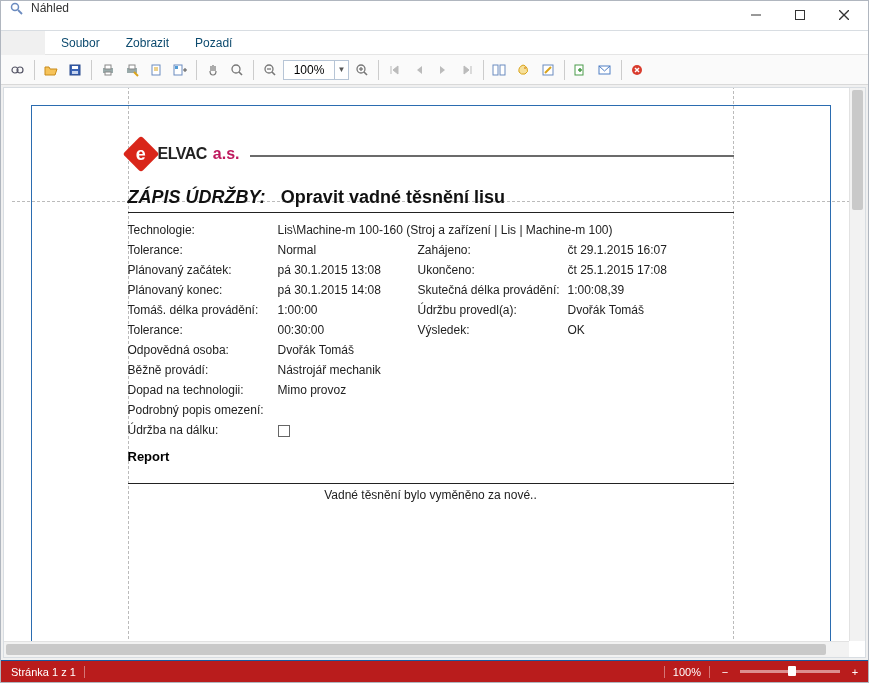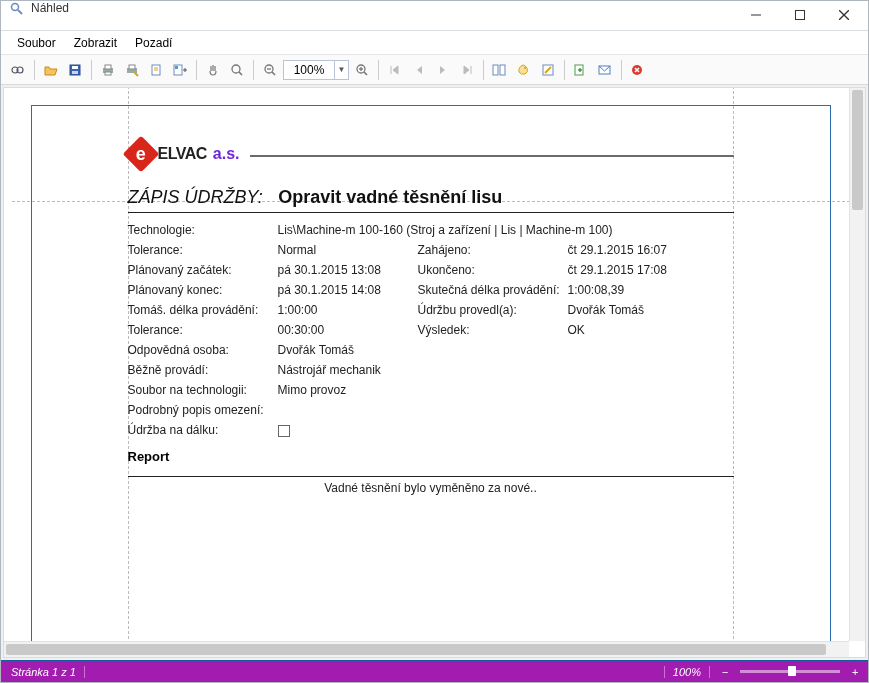--- a/index.html
+++ b/index.html
@@ -32,23 +32,24 @@
       width: 44px; height: 28px;
       display: flex; align-items: center; justify-content: center;
       color: #444;
     }
     .menubar {
       height: 24px;
       background: #fff;
       display: flex;
       align-items: center;
       padding: 0 8px;
-      gap: 2px;
-      color: #000000;
+      gap: 10px;
+      color: #0c4a6e;
       border-bottom: 1px solid #e5e5e5;
+      margin-left: 44px;
     }
     .menubar .menu-item { padding: 2px 8px; }
     .toolbar {
       height: 30px;
       background: #fafafa;
       border-bottom: 1px solid #d9d9d9;
       display: flex;
       align-items: center;
       padding: 0 6px;
       gap: 2px;
@@ -151,68 +152,67 @@
       display: flex; align-items: center; justify-content: center;
       border-radius: 3px;
     }
     .logo .diamond span {
       transform: rotate(-45deg);
       color: #fff; font-weight: bold; font-size: 18px;
     }
     .logo .brand {
       font-size: 16px; font-weight: 900; letter-spacing: -0.5px; color:#222;
     }
-    .logo .suffix { font-size: 16px; font-weight: 700; color:#6d28d9; margin-left:2px;}
+    .logo .suffix { font-size: 16px; font-weight: 700; color:#be185d; margin-left:2px;}
     .logo-row .line {
       flex: 1; height: 2px; background: #6b6b6b; margin-left: 10px;
       margin-top: 4px;
     }
     .doc-title-row {
       border-bottom: 1.5px solid #222;
       padding-bottom: 4px;
       margin-bottom: 10px;
     }
     .doc-title-row .zapis {
-      font-size: 18px; font-weight: 400; font-style: italic; color:#111;
+      font-size: 18px; font-weight: 700; font-style: italic; color:#111;
     }
     .doc-title-row .action {
       font-size: 18px; font-weight: 700; color:#111; margin-left: 12px;
     }
     .info-grid {
       display: grid;
       grid-template-columns: 150px 140px 150px 160px;
       column-gap: 0px;
       row-gap: 6px;
       font-size: 12px;
       color: #222;
     }
     .info-grid .lbl { }
     .info-grid .val { }
     .full-row { grid-column: 1 / span 4; display: grid; grid-template-columns: 150px 1fr; }
     .report-section {
       margin-top: 12px;
     }
     .report-section .heading {
       font-weight: 700; font-size: 13px; border-bottom: 1.2px solid #222;
-      padding-bottom: 12px; margin-bottom: 4px;
+      padding-bottom: 19px; margin-bottom: 4px;
     }
     .report-section .body { font-size: 12px; color:#222;text-align:center; }
     .checkbox {
       display: inline-block;
       width: 12px; height: 12px; border: 1px solid #666; vertical-align: middle;
     }
     .statusbar {
       height: 22px;
-      background: #a21caf;
+      background: #b91c1c;
       border-top: 1px solid #165a9e;
       color: #fff;
       display: flex; align-items: center;
       font-size: 11px;
       padding: 0 6px;
-      font-style: italic;
     }
     .statusbar .left { flex: 1; display:flex; align-items:center; gap:6px;}
     .statusbar .page-info { padding: 0 4px; border-right: 1px solid rgba(255,255,255,.4); padding-right:8px; }
     .statusbar .right { display: flex; align-items: center; gap: 8px;}
     .statusbar .zoom-info { border-left: 1px solid rgba(255,255,255,.4); border-right: 1px solid rgba(255,255,255,.4); padding: 0 8px;}
     .slider {
       width: 100px; height: 3px; background: rgba(255,255,255,.5); position: relative;
     }
     .slider .handle {
       width: 8px; height: 10px; background: #fff; position: absolute;
@@ -439,21 +439,21 @@
             </div>
 
             <span class="lbl">Tolerance:</span>
             <span class="val">Normal</span>
             <span class="lbl">Zahájeno:</span>
             <span class="val">čt 29.1.2015 16:07</span>
 
             <span class="lbl">Plánovaný začátek:</span>
             <span class="val">pá 30.1.2015 13:08</span>
             <span class="lbl">Ukončeno:</span>
-            <span class="val">čt 29.1.2015 17:08</span>
+            <span class="val">čt 25.1.2015 17:08</span>
 
             <span class="lbl">Plánovaný konec:</span>
             <span class="val">pá 30.1.2015 14:08</span>
             <span class="lbl">Skutečná délka provádění:</span>
             <span class="val">1:00:08,39</span>
 
             <span class="lbl">Tomáš. délka provádění:</span>
             <span class="val">1:00:00</span>
             <span class="lbl">Údržbu provedl(a):</span>
             <span class="val">Dvořák Tomáš</span>
@@ -466,21 +466,21 @@
             <span class="lbl">Odpovědná osoba:</span>
             <span class="val">Dvořák Tomáš</span>
             <span></span>
               <span></span>
 
             <span class="lbl">Běžně provádí:</span>
             <span class="val">Nástrojář mechanik</span>
             <span></span>
               <span></span>
 
-            <span class="lbl">Soubor na technologii:</span>
+            <span class="lbl">Dopad na technologii:</span>
             <span class="val">Mimo provoz</span>
             <span></span>
               <span></span>
 
             <div class="full-row">
               <span class="lbl">Podrobný popis omezení:</span>
               <span class="val"></span>
             </div>
 
             <span class="lbl">Údržba na dálku:</span>

